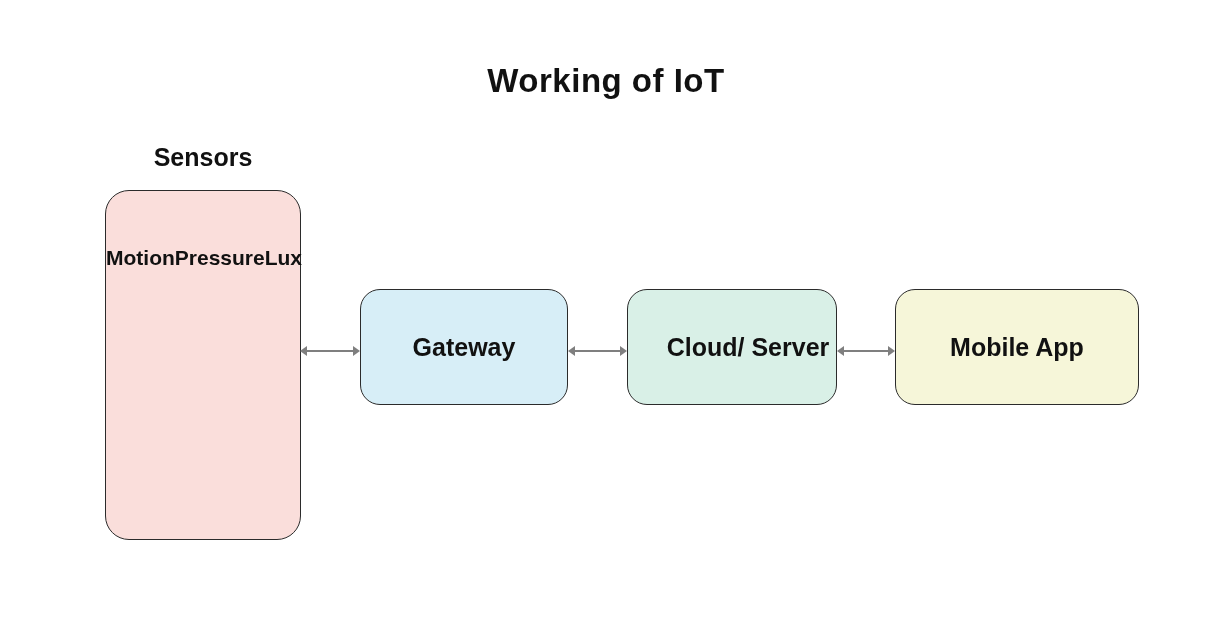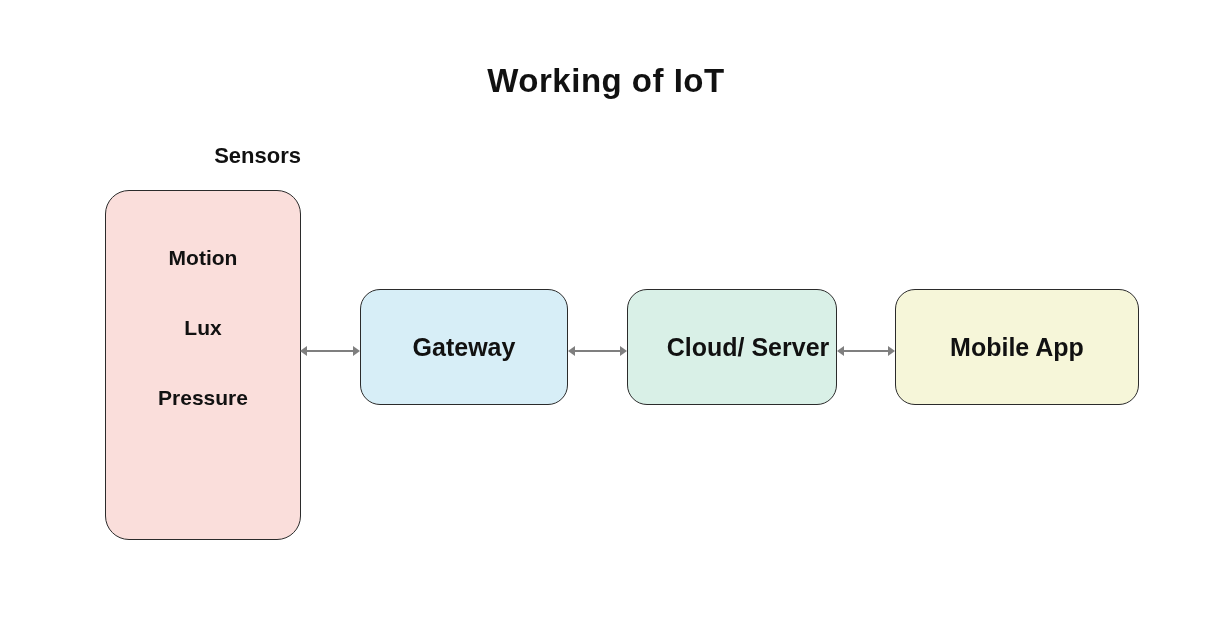--- a/index.html
+++ b/index.html
@@ -33,35 +33,35 @@
     text-align: center;
     font-size: 33px;
     font-weight: bold;
     letter-spacing: 0.5px;
   }
   .sensors-label {
     position: absolute;
     top: 143px;
     left: 105px;
     width: 196px;
-    text-align: right;
-    font-size: 22px;
+    text-align: center;
+    font-size: 25px;
     font-weight: bold;
   }
   .sensors-box {
     position: absolute;
     top: 190px;
     left: 105px;
     width: 196px;
     height: 350px;
     background: var(--sensors-fill);
     border: 1.5px solid var(--border);
     border-radius: 24px;
     display: flex;
-    flex-direction: column;
+    flex-direction: row;
     padding-top: 32px;
   }
   .sensor-item {
     height: 70px;
     display: flex;
     align-items: center;
     justify-content: center;
     font-size: 21px;
     font-weight: bold;
     text-align: center;
@@ -113,22 +113,22 @@
 <body>
 
 <div class="canvas">
 
   <div class="diagram-title">Working of IoT</div>
 
   <div class="sensors-label">Sensors</div>
 
   <div class="sensors-box">
     <div class="sensor-item">Motion</div>
+    <div class="sensor-item">Pressure</div>
     <div class="sensor-item">Lux</div>
-    <div class="sensor-item">Pressure</div>
   </div>
 
   <div class="arrow arrow-1"></div>
 
   <div class="node node-gateway">Gateway</div>
 
   <div class="arrow arrow-2"></div>
 
   <div class="node node-cloud">Cloud/ Server</div>
 

